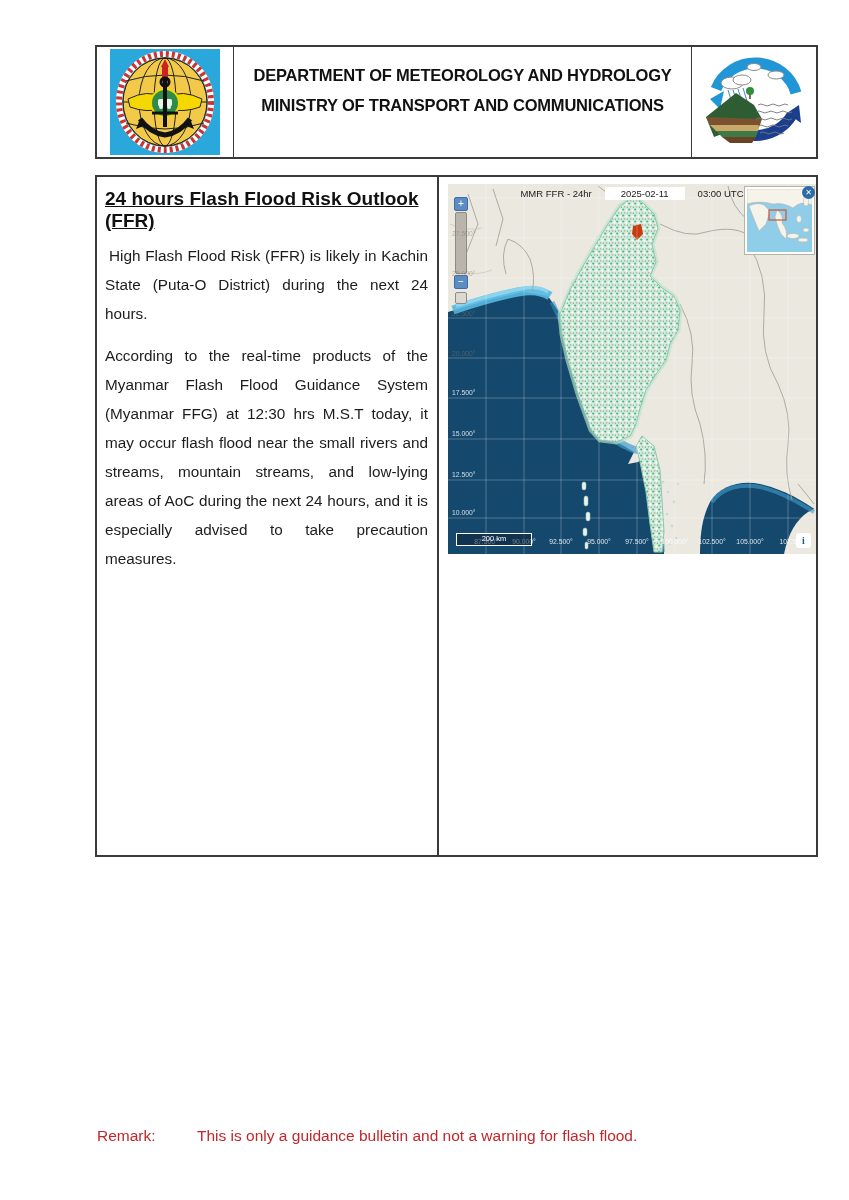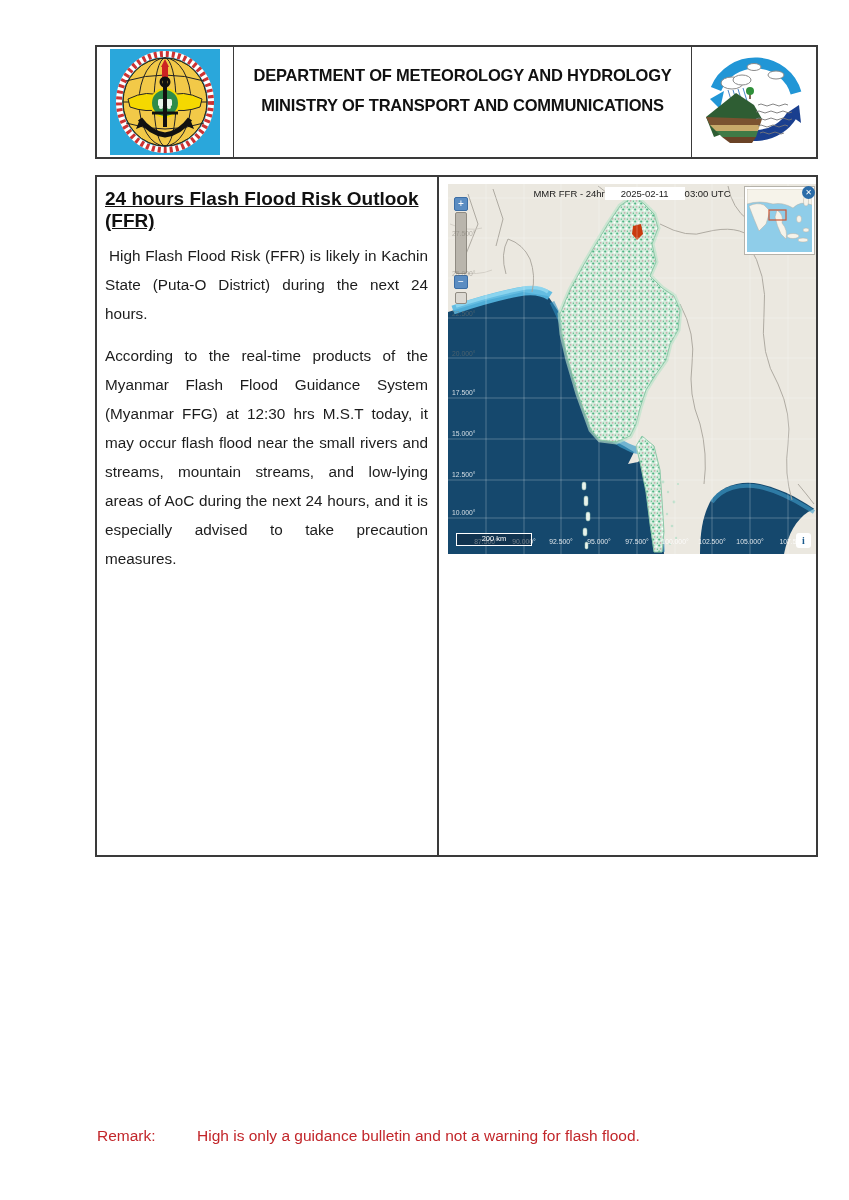--- a/index.html
+++ b/index.html
@@ -16,21 +16,21 @@
   .main-box{position:absolute;left:95px;top:175px;width:723px;height:682px;
             border:2px solid #3a3a3a;box-sizing:border-box;background:#fff;}
   .text-col{position:absolute;left:0;top:0;bottom:0;width:342px;border-right:2px solid #3a3a3a;
             box-sizing:border-box;padding:11px 9px 0 8px;}
   .ffr-title{font-size:19px;font-weight:700;text-decoration:underline;margin:0 0 9px 0;color:#111;}
   .text-col p{font-size:15.3px;line-height:29px;text-align:justify;margin:0 0 13px 0;color:#1c1c1c;}
   .text-col p.first{text-indent:4px;}
   
   .mapwrap{position:absolute;left:351px;top:7px;width:368px;height:370px;background:#ebe8e0;overflow:hidden;}
   .mapwrap svg.geo{position:absolute;left:0;top:0;}
-  .map-title{position:absolute;top:3px;left:0;right:0;display:flex;justify-content:center;
+  .map-title{position:absolute;top:3px;left:0;right:0;display:flex;justify-content:center;gap:13px;
              font-size:9.5px;color:#1a1a1a;align-items:center;}
   .map-title .date-chip{background:#fff;padding:0 16px;line-height:13px;}
   .zoomctl{position:absolute;left:6px;top:13px;width:14px;}
   .zbtn{width:14px;height:14px;background:#5b8dc2;border:1px solid #3c6ea5;color:#fff;font-size:10px;
         line-height:12px;text-align:center;box-sizing:border-box;border-radius:2px;}
   .ztrack{width:12px;height:62px;margin:1px 0 1px 1px;background:#b9b5ac;border:1px solid #8f8b82;
           box-sizing:border-box;border-radius:2px;}
   .zextra{width:12px;height:12px;margin:3px 0 0 1px;background:#dcd9d2;border:1px solid #8f8b82;
           color:#444;font-size:8px;line-height:10px;text-align:center;box-sizing:border-box;border-radius:2px;}
   .inset{position:absolute;right:1px;top:2px;width:71px;height:69px;background:#fff;
@@ -273,16 +273,16 @@
       <span class="lat-o" style="top:246px">15.000°</span>
       <span class="lat-o" style="top:287px">12.500°</span>
       <span class="lat-o" style="top:325px">10.000°</span>
 
       <div class="scalebar">200 km</div>
       <div class="infobtn">i</div>
     </div>
   </div>
 
   <div class="remark">
-    <span class="rlabel">Remark:</span><span>High is only a guidance bulletin and not a warning for flash flood.</span>
+    <span class="rlabel">Remark:</span><span>This is only a guidance bulletin and not a warning for flash flood.</span>
   </div>
 
 </div>
 
 </body></html>

